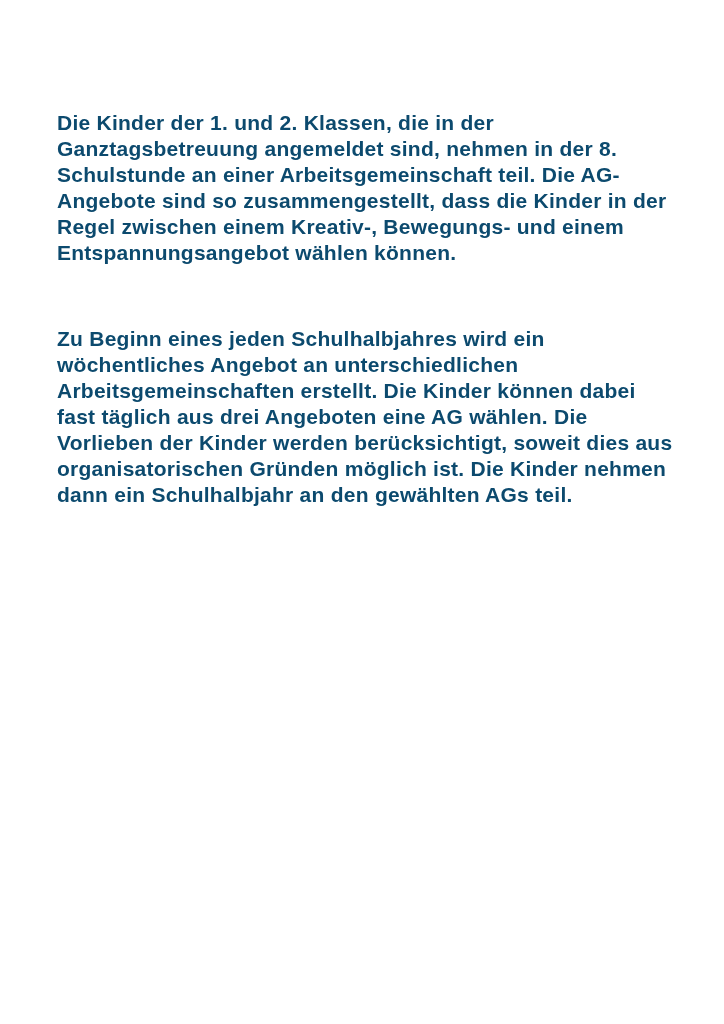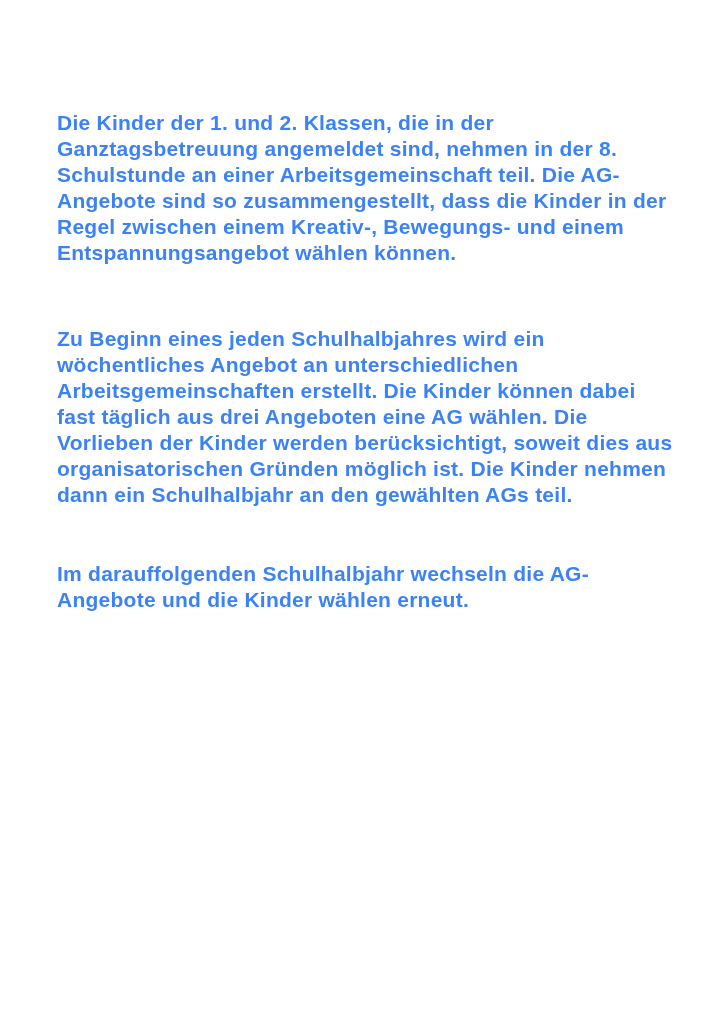--- a/index.html
+++ b/index.html
@@ -13,21 +13,21 @@
     height: 1024px;
     background: #ffffff;
     overflow: hidden;
     font-family: "Liberation Sans", sans-serif;
   }
   .text-block {
     position: absolute;
     left: 57px;
     top: 58px;
     width: 640px;
-    color: #3b82f6;
+    color: #0c4a6e;
     font-weight: 700;
     font-size: 21px;
     line-height: 26px;
     letter-spacing: 0.25px;
     white-space: pre; 
   }
   .para {
     margin: 0;
     white-space: pre;
   }
@@ -49,16 +49,14 @@
 Angebote sind so zusammengestellt, dass die Kinder in der
 Regel zwischen einem Kreativ-, Bewegungs- und einem
 Entspannungsangebot wählen können.</p>
     <p class="para para--after-blank">Zu Beginn eines jeden Schulhalbjahres wird ein
 wöchentliches Angebot an unterschiedlichen
 Arbeitsgemeinschaften erstellt. Die Kinder können dabei
 fast täglich aus drei Angeboten eine AG wählen. Die
 Vorlieben der Kinder werden berücksichtigt, soweit dies aus
 organisatorischen Gründen möglich ist. Die Kinder nehmen
 dann ein Schulhalbjahr an den gewählten AGs teil.</p>
-    <p class="para para--tight">Im darauffolgenden Schulhalbjahr wechseln die AG-
-Angebote und die Kinder wählen erneut.</p>
   </div>
 </div>
 
 </body></html>

